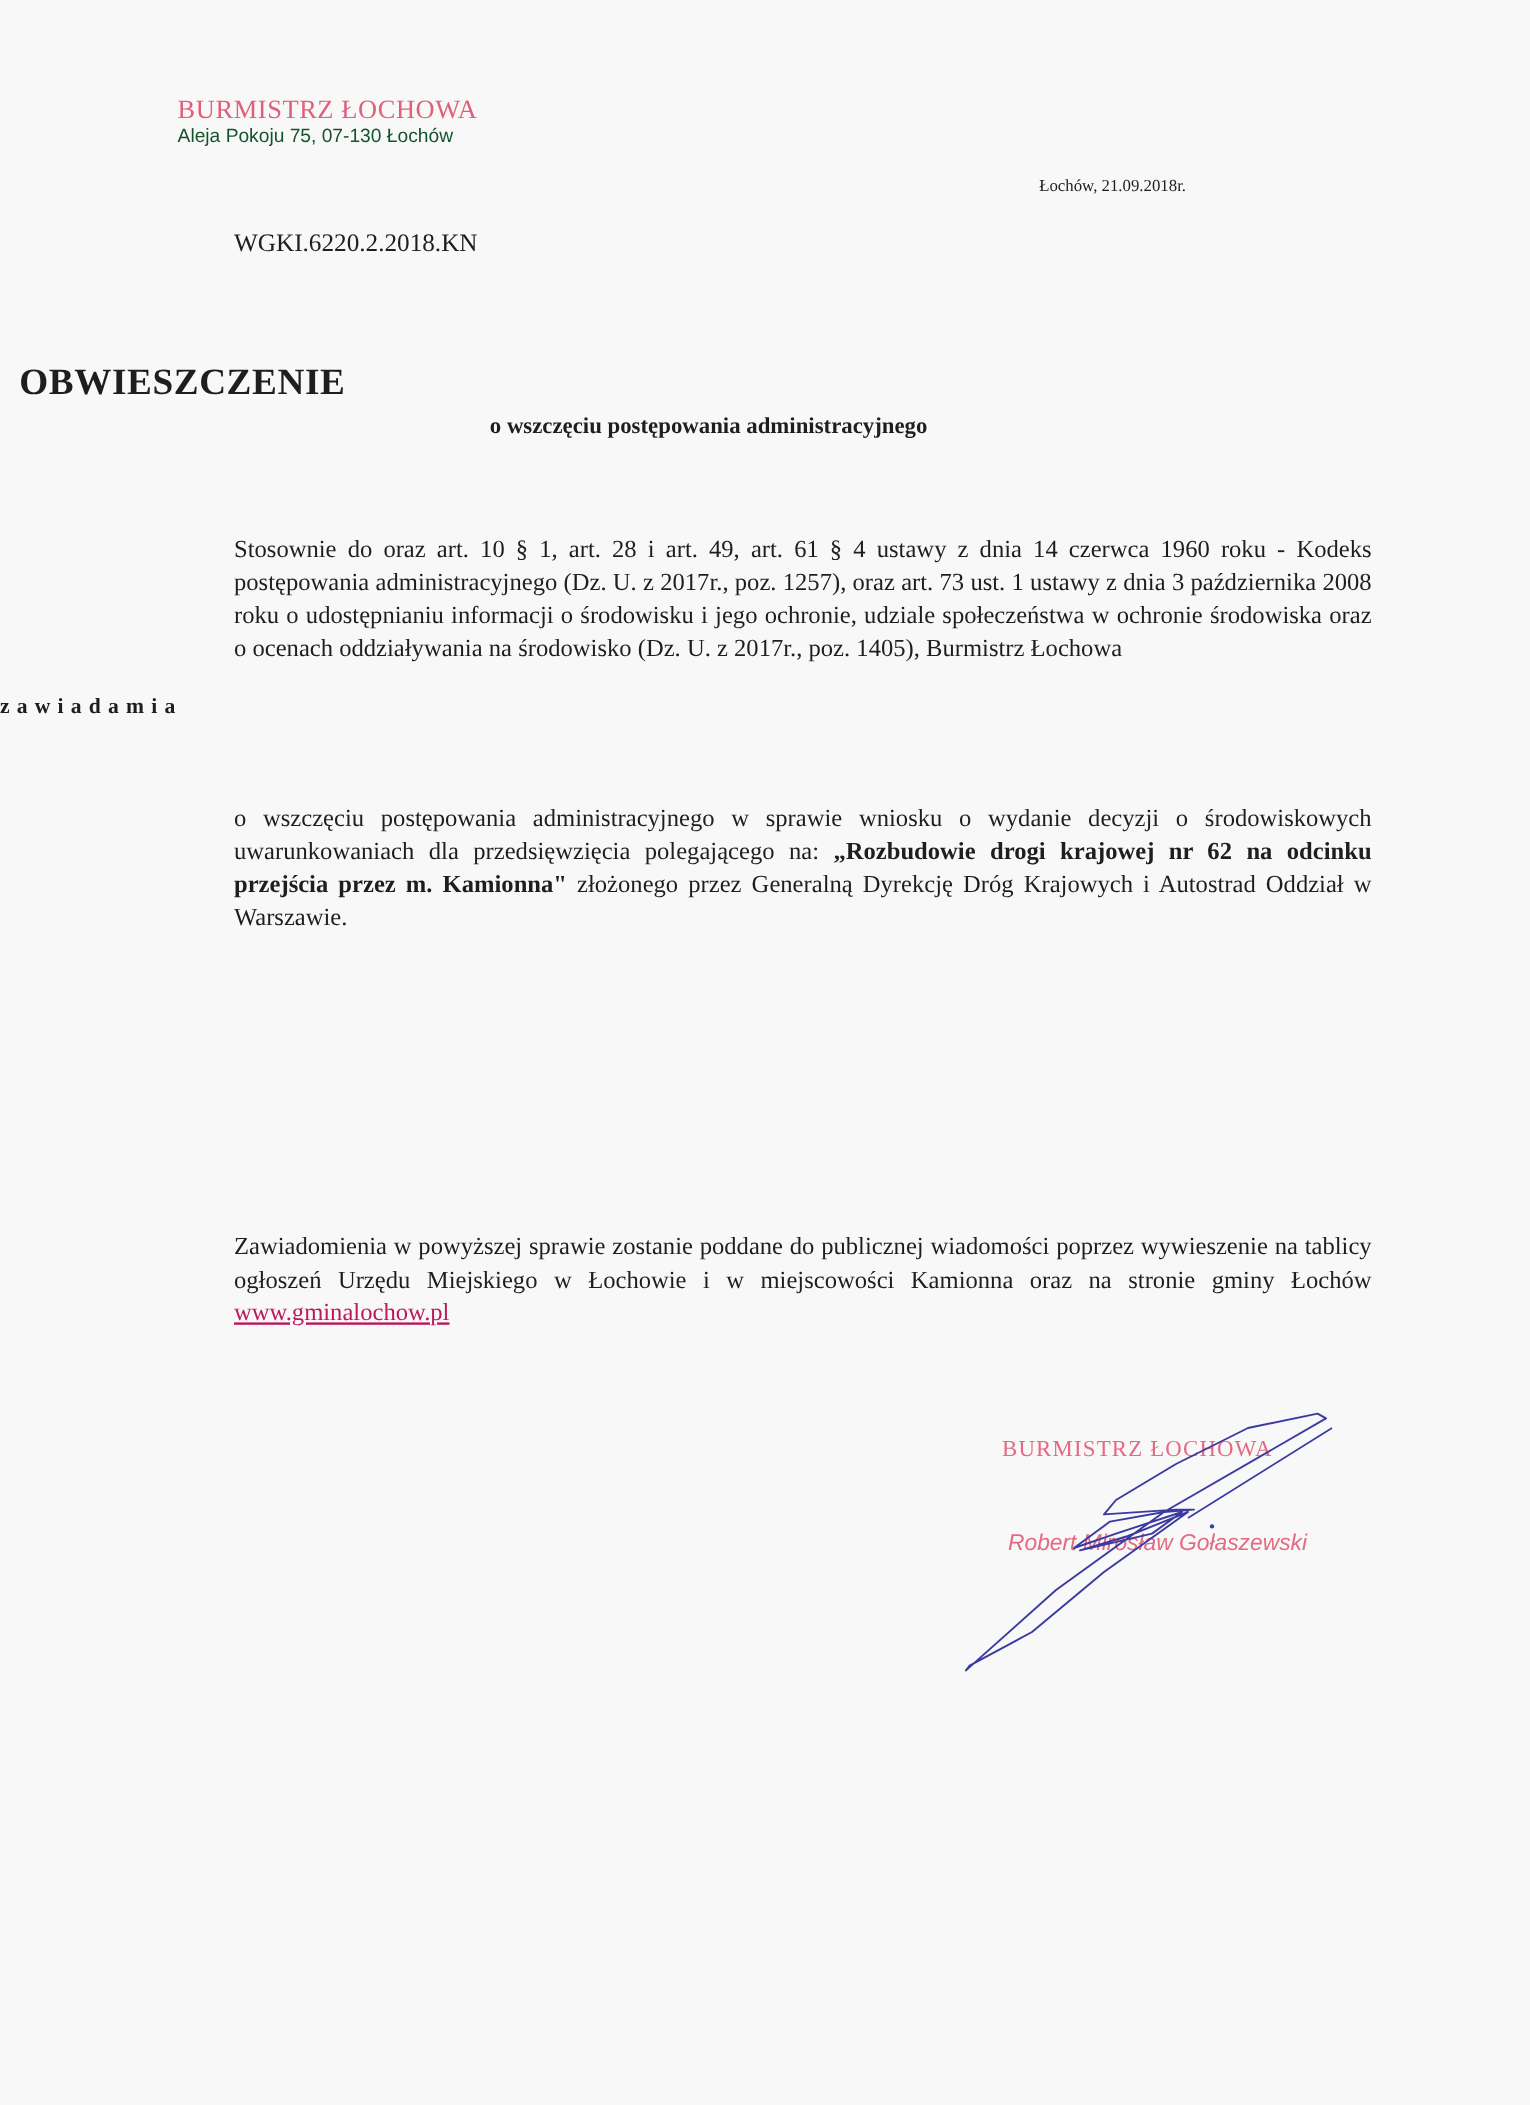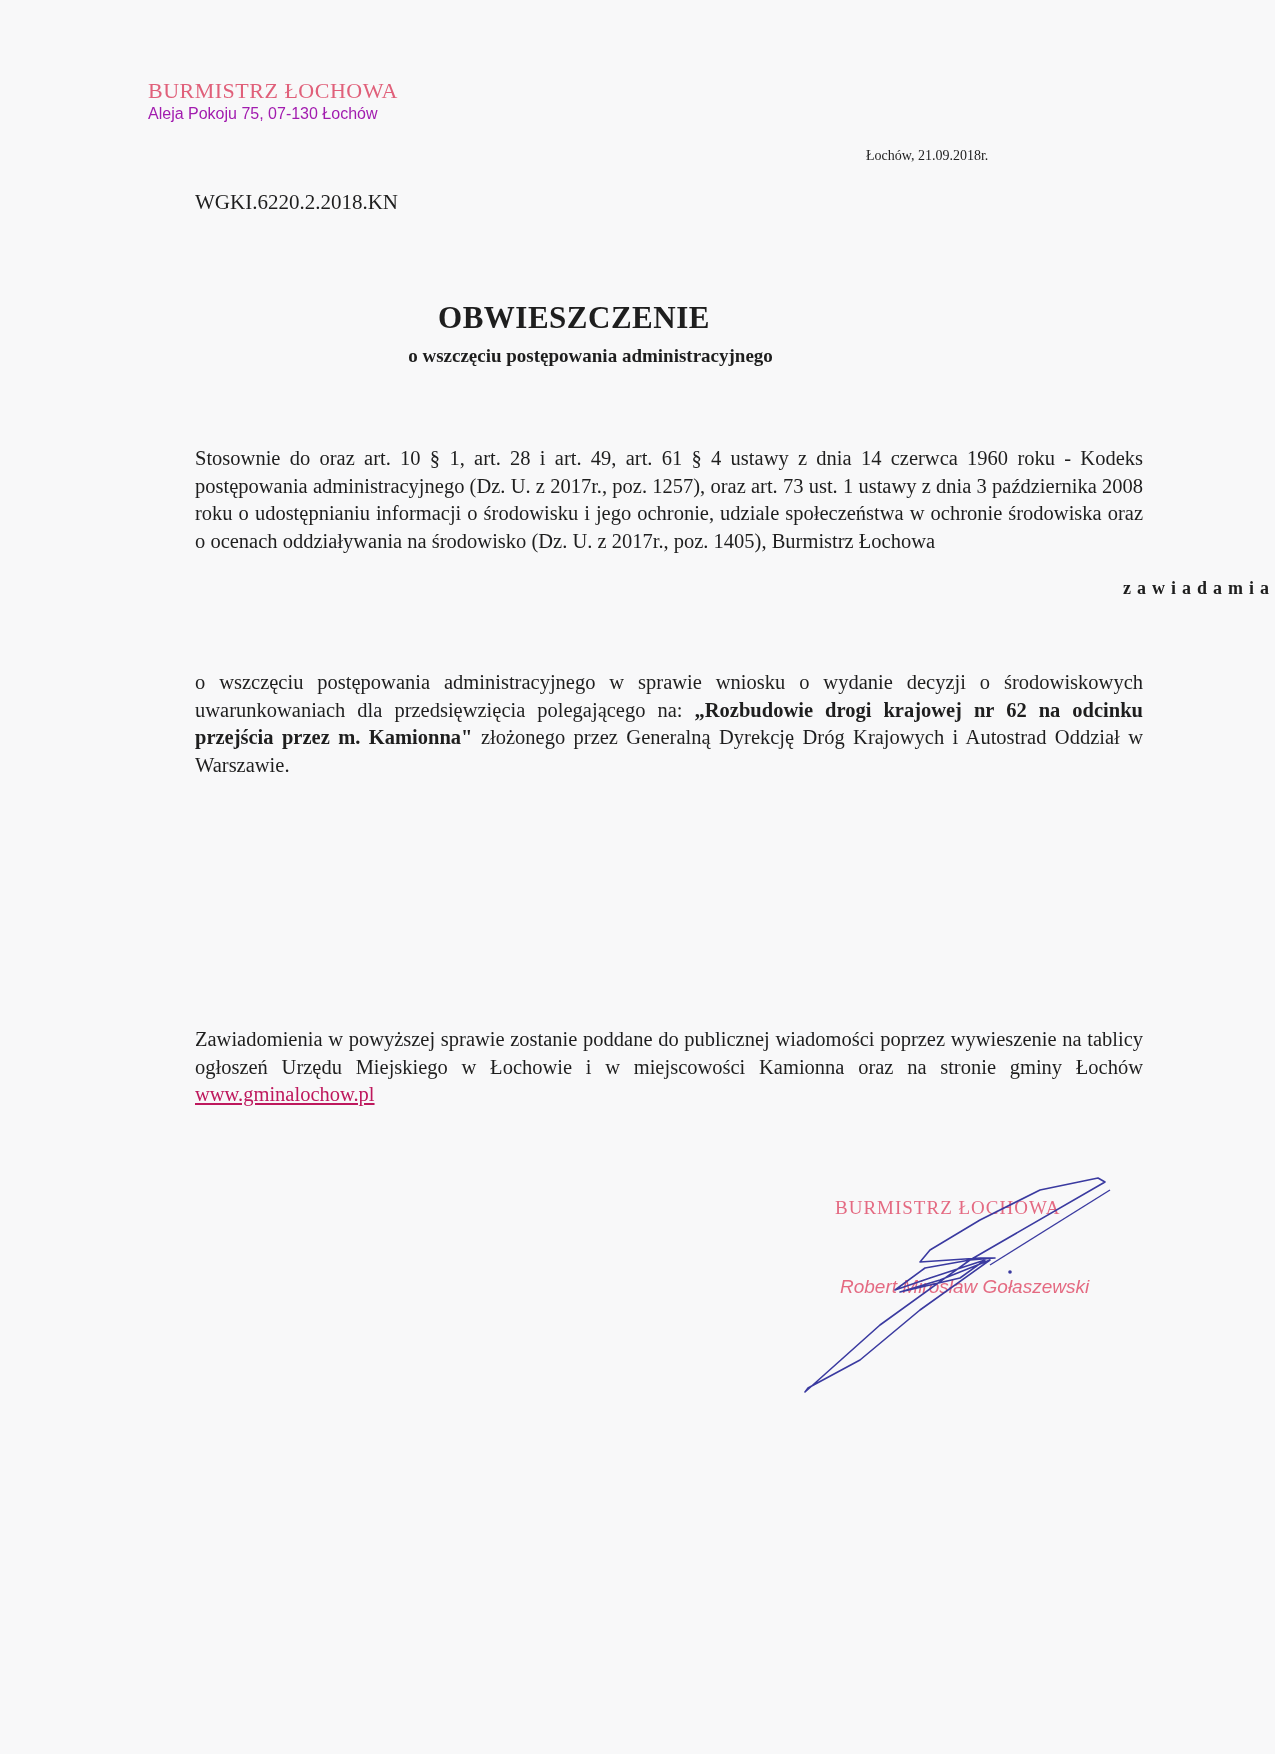--- a/index.html
+++ b/index.html
@@ -18,49 +18,50 @@
   .stamp-header {
     position: absolute; left: 148px; top: 78px;
     color: #e0607a;
   }
   .stamp-title {
     font-family: "Liberation Serif", serif;
     font-size: 22px; letter-spacing: 0.5px; line-height: 26px;
   }
   .stamp-addr {
     font-family: "Liberation Sans", sans-serif;
-    font-size: 16px; line-height: 20px; color: #a21caf;
+    font-size: 16px; line-height: 20px; color: #14532d;
   }
   .date {
     position: absolute; left: 866px; top: 148px;
     font-size: 14px;
   }
   .ref {
     position: absolute; left: 195px; top: 190px;
     font-size: 21px;
   }
   .title {
     position: absolute; left: 0; width: 1148px; top: 300px;
-    text-align: center; font-weight: bold; font-size: 31px;
+    font-weight: bold; font-size: 31px;
     letter-spacing: 0.5px;
+    padding-left: 16px;
   }
   .subtitle {
     position: absolute; left: 0; width: 1181px; top: 345px;
     text-align: center; font-weight: bold; font-size: 19px;
   }
   .para {
     position: absolute; left: 195px; width: 948px;
     font-size: 20.5px; line-height: 27.5px;
     text-align: justify;
     margin-top: 32px;
   }
   .p1 { top: 413px; }
   .notify {
     position: absolute; left: 0; width: 1275px; top: 578px;
-    text-align: right; font-weight: bold; font-size: 18px;
+    text-align: left; font-weight: bold; font-size: 18px;
     letter-spacing: 6px;
   }
   .p2 { top: 637px; }
   .p3 { top: 801px; }
   .p4 { top: 877px; }
   .p5 { top: 994px; }
   .bold { font-weight: bold; }
   .link { text-decoration: underline; color: #be185d; }
   .sig-stamp {
     position: absolute; left: 835px; top: 1197px;

